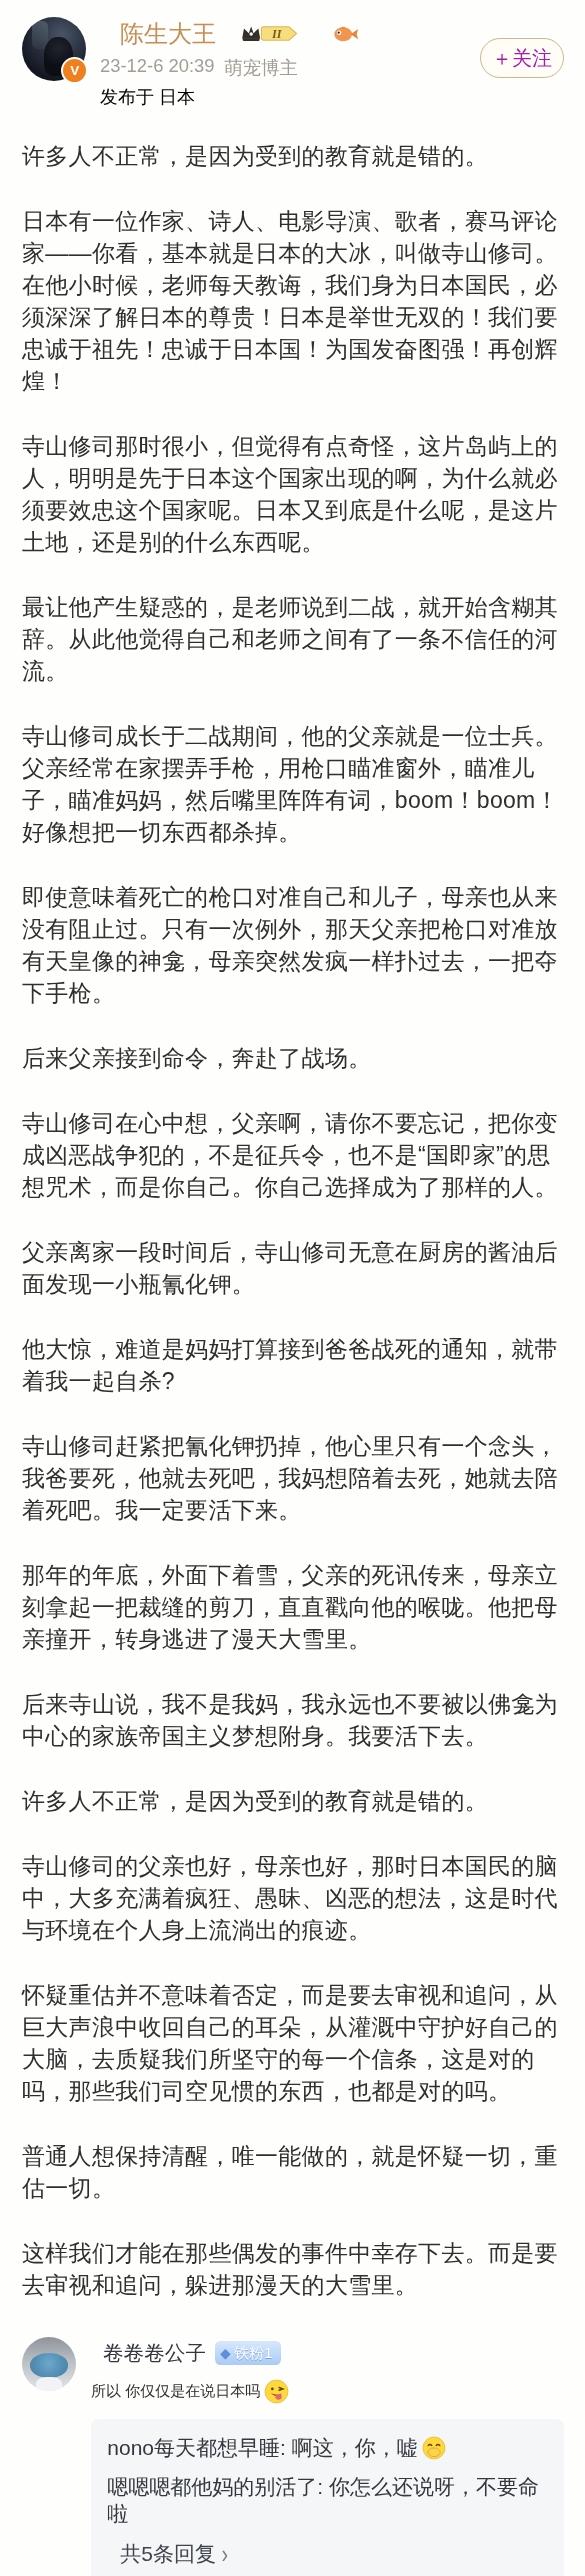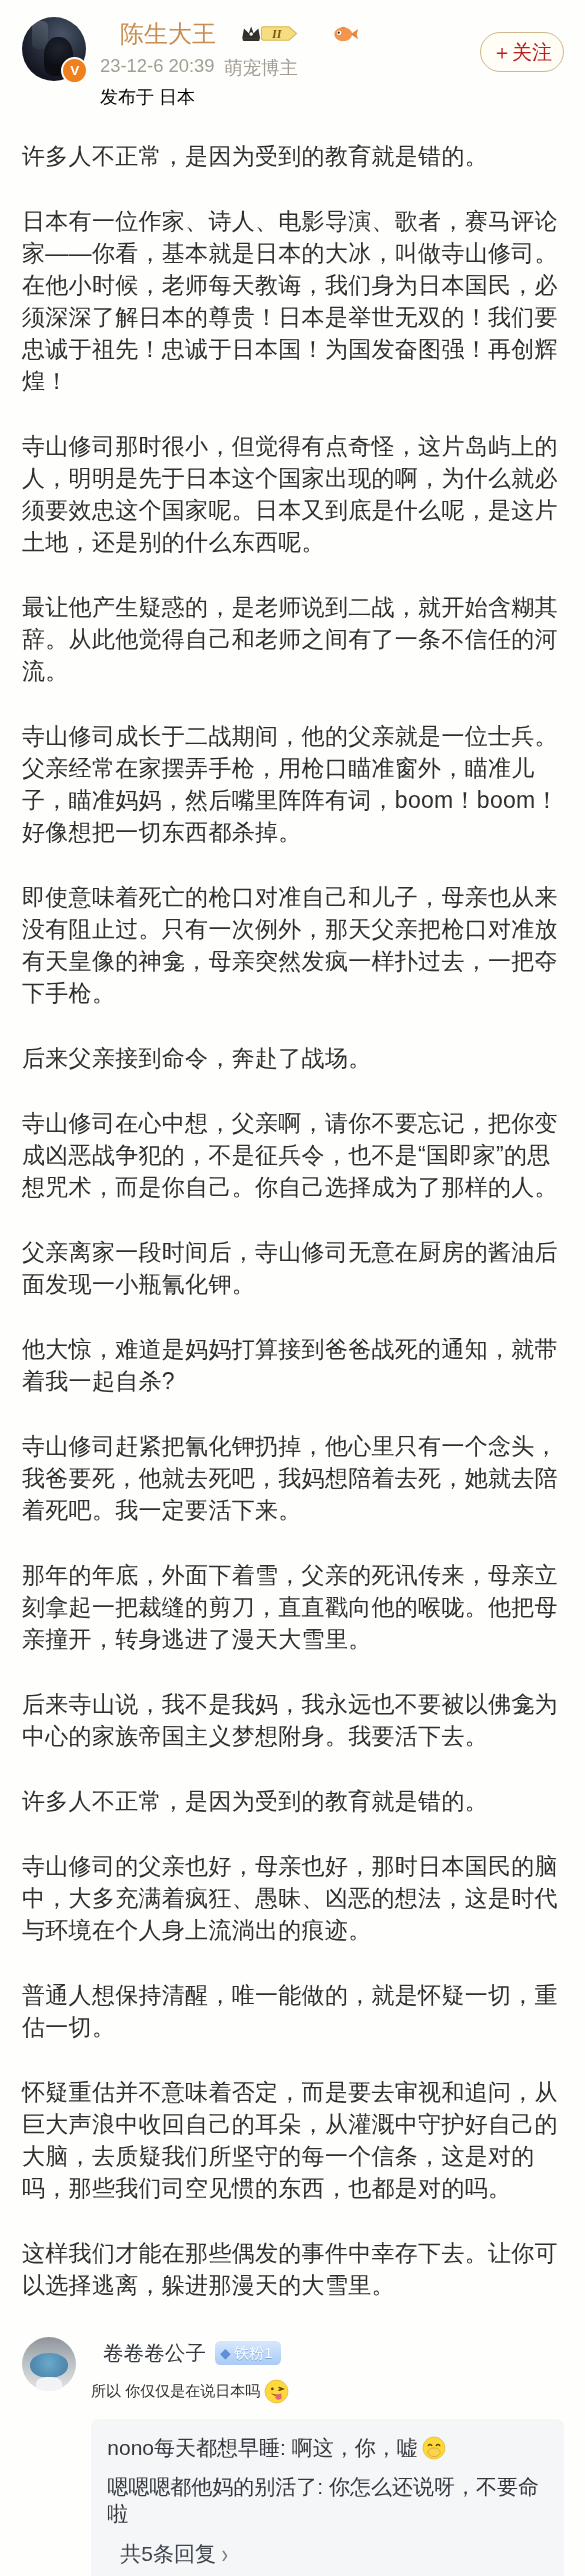--- a/index.html
+++ b/index.html
@@ -17,22 +17,22 @@
   .avatar::after{content:"";position:absolute;left:34%;top:30%;width:46%;height:62%;
     background:radial-gradient(circle at 50% 28%, #20242e 0%, #0c0e14 60%);border-radius:46% 46% 30% 30%;}
   .v-badge{position:absolute;right:-2.2px;bottom:-2.2px;width:23px;height:23px;border-radius:50%;
     background:#f07f1d;border:2.7px solid #fefefc;color:#fff;font-weight:bold;font-size:13.6px;
     display:flex;align-items:center;justify-content:center;}
   .user-info{margin-left:14px;padding-top:3.3px;}
   .name-row{display:flex;align-items:center;gap:22px;margin-left:20px;}
   .username{font-size:24px;color:#c78d52;line-height:1.1;cursor:pointer;}
   .meta-row{margin-top:7.6px;font-size:18.4px;color:#a39e93;display:flex;gap:9.8px;}
   .meta-row2{margin-top:5.4px;font-size:18px;color:#000000;}
-  .follow-btn{position:absolute;right:0;top:32px;width:82px;height:38px;border-radius:20.6px;
-    border:1.6px solid #cdb88e;background:#fffdf6;color:#b91c1c;font-size:20px;
+  .follow-btn{position:absolute;right:0;top:38px;width:82px;height:38px;border-radius:20.6px;
+    border:1.6px solid #cdb88e;background:#fffdf6;color:#a21caf;font-size:20px;
     display:flex;align-items:center;justify-content:center;cursor:pointer;
     font-family:"Liberation Sans", sans-serif;}
 
   
   .article{margin-top:31px;}
   .article p{font-size:23px;line-height:32px;color:#2f2f2f;margin:0 0 33px 0;
     letter-spacing:0.3px;text-align:left;}
   .article p:last-child{margin-bottom:0;}
 
   
@@ -109,23 +109,23 @@
       <p>即使意味着死亡的枪口对准自己和儿子，母亲也从来没有阻止过。只有一次例外，那天父亲把枪口对准放有天皇像的神龛，母亲突然发疯一样扑过去，一把夺下手枪。</p>
       <p>后来父亲接到命令，奔赴了战场。</p>
       <p>寺山修司在心中想，父亲啊，请你不要忘记，把你变成凶恶战争犯的，不是征兵令，也不是“国即家”的思想咒术，而是你自己。你自己选择成为了那样的人。</p>
       <p>父亲离家一段时间后，寺山修司无意在厨房的酱油后面发现一小瓶氰化钾。</p>
       <p>他大惊，难道是妈妈打算接到爸爸战死的通知，就带着我一起自杀?</p>
       <p>寺山修司赶紧把氰化钾扔掉，他心里只有一个念头，我爸要死，他就去死吧，我妈想陪着去死，她就去陪着死吧。我一定要活下来。</p>
       <p>那年的年底，外面下着雪，父亲的死讯传来，母亲立刻拿起一把裁缝的剪刀，直直戳向他的喉咙。他把母亲撞开，转身逃进了漫天大雪里。</p>
       <p>后来寺山说，我不是我妈，我永远也不要被以佛龛为中心的家族帝国主义梦想附身。我要活下去。</p>
       <p>许多人不正常，是因为受到的教育就是错的。</p>
       <p>寺山修司的父亲也好，母亲也好，那时日本国民的脑中，大多充满着疯狂、愚昧、凶恶的想法，这是时代与环境在个人身上流淌出的痕迹。</p>
+      <p>怀疑重估并不意味着否定，而是要去审视和追问，从巨大声浪中收回自己的耳朵，从灌溉中守护好自己的大脑，去质疑我们所坚守的每一个信条，这是对的吗，那些我们司空见惯的东西，也都是对的吗。</p>
       <p>普通人想保持清醒，唯一能做的，就是怀疑一切，重估一切。</p>
-      <p>怀疑重估并不意味着否定，而是要去审视和追问，从巨大声浪中收回自己的耳朵，从灌溉中守护好自己的大脑，去质疑我们所坚守的每一个信条，这是对的吗，那些我们司空见惯的东西，也都是对的吗。</p>
-      <p>这样我们才能在那些偶发的事件中幸存下去。让你可以选择逃离，躲进那漫天的大雪里。</p>
+      <p>这样我们才能在那些偶发的事件中幸存下去。而是要去审视和追问，躲进那漫天的大雪里。</p>
     </div>
 
     <div class="comment">
       <div class="c-avatar"></div>
       <div class="c-body">
         <div class="c-name-row">
           <span class="c-username">卷卷卷公子</span>
           <span class="fan-badge">
             <span class="diamond">◆</span>
             <span class="fan-text">铁粉1</span>

